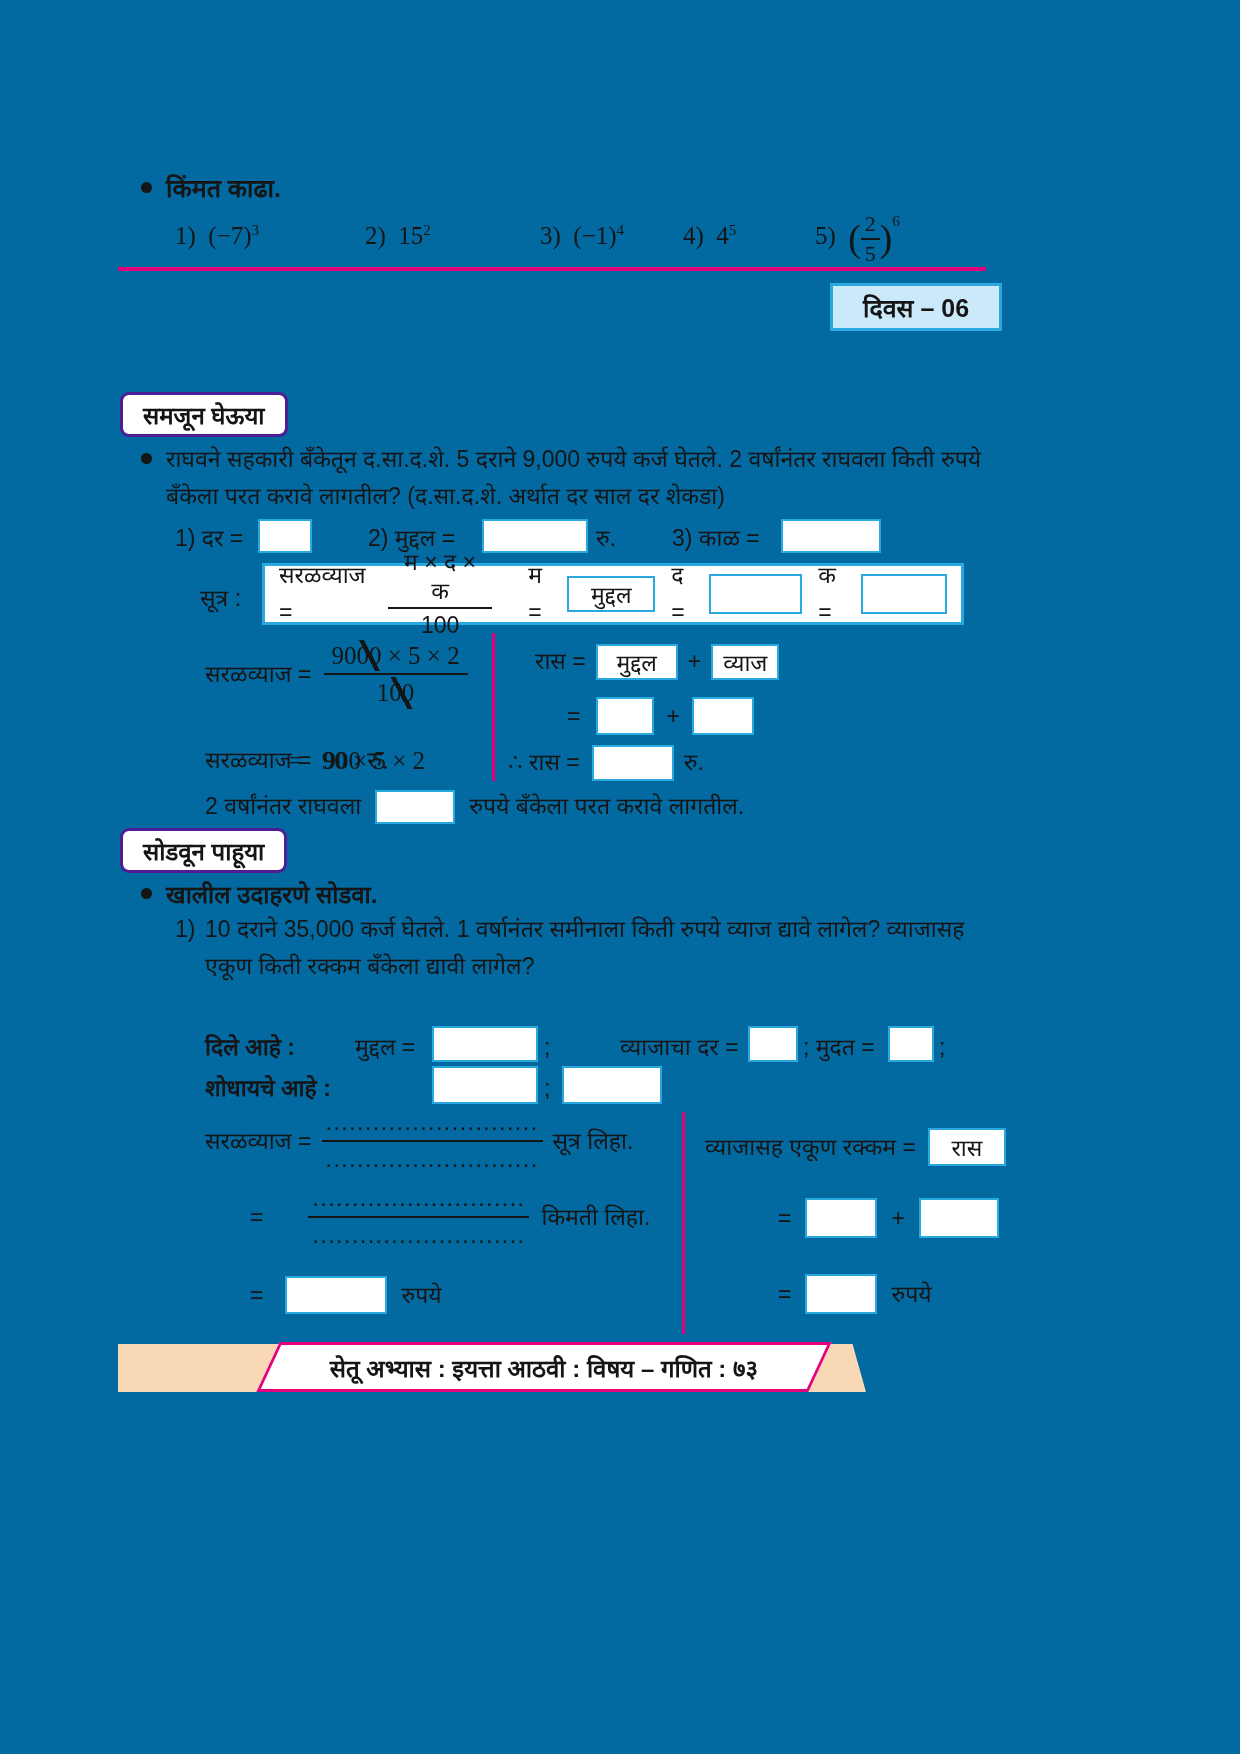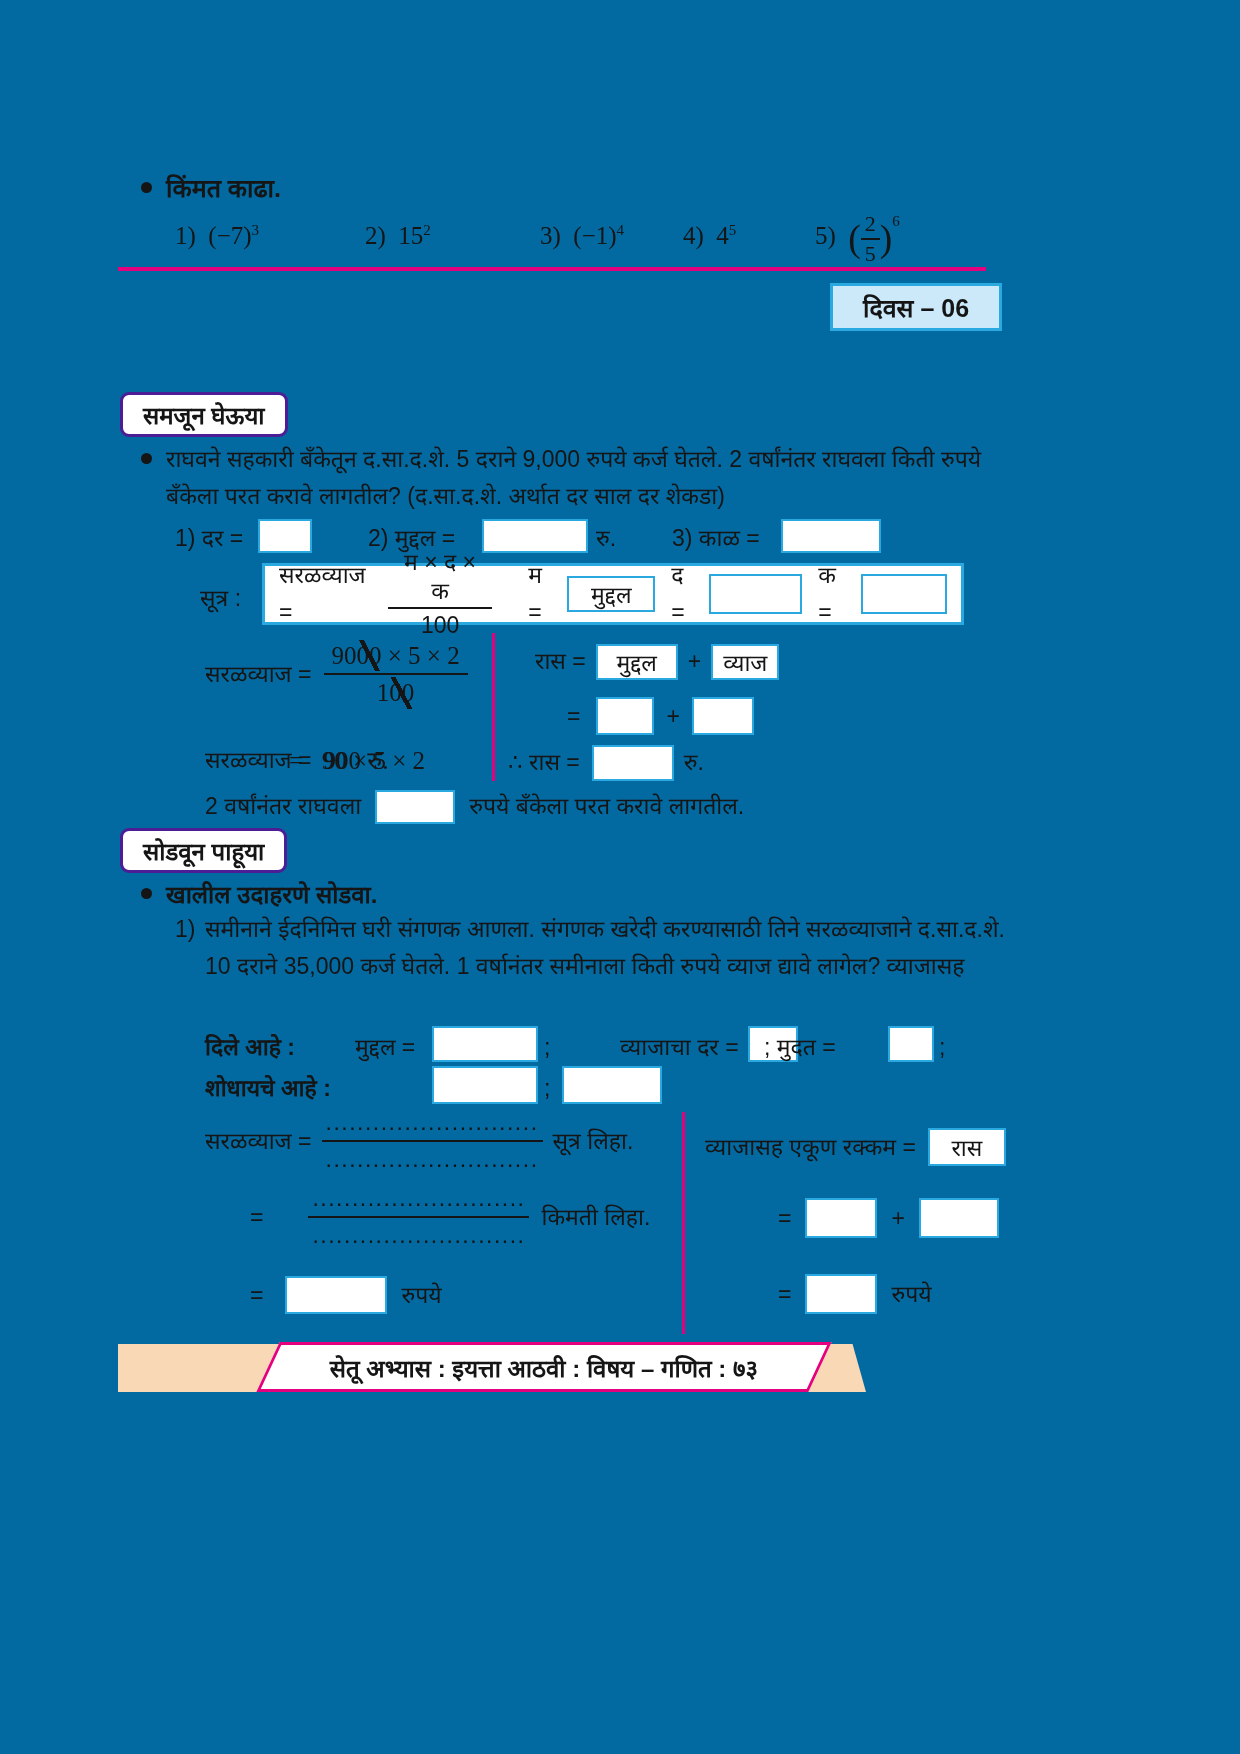--- a/index.html
+++ b/index.html
@@ -159,31 +159,31 @@
     <span class="t" style="margin-left:14px;">रुपये बँकेला परत करावे लागतील.</span>
   </div>
 
   <div class="abs tag" style="left:120px; top:828px;">सोडवून पाहूया</div>
 
   <span class="dot abs" style="left:141px; top:888px;"></span>
   <div class="abs b" style="left:166px; top:877px; font-size:24px;">खालील उदाहरणे सोडवा.</div>
 
   <span class="abs t" style="left:175px; top:911px;">1)</span>
   <div class="abs t" style="left:205px; top:911px; width:800px;">
-    <div>समीनाने ईदनिमित्त घरी संगणक आणला. संगणक खरेदी करण्यासाठी तिने सरळव्याजाने द.सा.द.शे.</div>
     <div>10 दराने 35,000 कर्ज घेतले. 1 वर्षानंतर समीनाला किती रुपये व्याज द्यावे लागेल? व्याजासह</div>
+    <div>एकूण किती रक्कम बँकेला द्यावी लागेल?</div>
   </div>
 
   <span class="abs t b" style="left:205px; top:1029px;">दिले आहे :</span>
   <span class="abs t" style="left:355px; top:1029px;">मुद्दल =</span>
   <span class="abs ibox" style="left:432px; top:1026px; width:106px; height:36px;"></span>
   <span class="abs t" style="left:544px; top:1029px;">;</span>
   <span class="abs t" style="left:620px; top:1029px;">व्याजाचा दर =</span>
   <span class="abs ibox" style="left:748px; top:1026px; width:50px; height:36px;"></span>
-  <span class="abs t" style="left:764px; top:1029px;">; मुदत =</span>
+  <span class="abs t" style="left:803px; top:1029px;">; मुदत =</span>
   <span class="abs ibox" style="left:888px; top:1026px; width:46px; height:36px;"></span>
   <span class="abs t" style="left:939px; top:1029px;">;</span>
 
   <span class="abs t b" style="left:205px; top:1070px;">शोधायचे आहे :</span>
   <span class="abs ibox" style="left:432px; top:1066px; width:106px; height:38px;"></span>
   <span class="abs t" style="left:544px; top:1070px;">;</span>
   <span class="abs ibox" style="left:562px; top:1066px; width:100px; height:38px;"></span>
 
   <div class="abs row" style="left:205px; top:1112px; height:58px;">
     <span class="t">सरळव्याज =</span>

